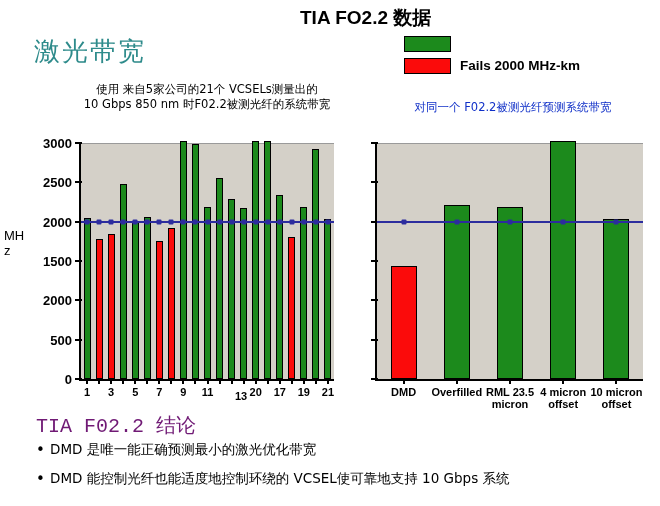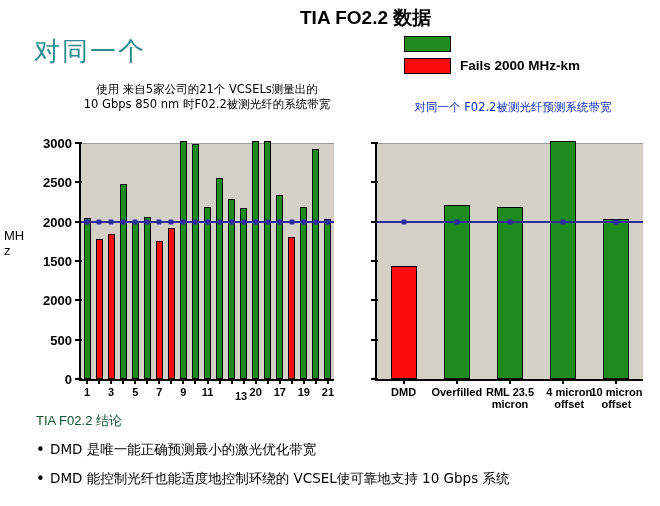--- a/index.html
+++ b/index.html
@@ -194,23 +194,23 @@
     line-height: 15px;
     color: #000;
     font-family: "Liberation Sans", sans-serif;
   }
 
   
   #conclusion-heading {
     position: absolute;
     left: 36px;
     top: 412px;
-    font-size: 13px;
-    color: #14532d;
-    font-family: Liberation Sans, sans-serif;
+    font-size: 20px;
+    color: #701a75;
+    font-family: Liberation Mono, monospace;
     white-space: nowrap;
   }
   .bullet-row {
     position: absolute;
     left: 36px;
     width: 610px;
     font-size: 13.5px;
     color: #000;
     font-family: "DejaVu Sans", sans-serif;
     white-space: nowrap;
@@ -224,21 +224,21 @@
     vertical-align: top;
   }
   .bullet-text { display: inline-block; }
 </style>
 </head>
 <body>
 
 <div class="slide">
 
   <div id="main-title">TIA FO2.2  数据</div>
-  <div id="deck-title">对同一个</div>
+  <div id="deck-title">激光带宽</div>
 
   <div id="legend">
     <div class="legend-row">
       <span class="legend-swatch" id="sw0" style="background: rgb(28, 138, 28);"></span>
     </div>
     <div class="legend-row">
       <span class="legend-swatch" id="sw1" style="background: rgb(251, 11, 11);"></span>
       <span class="legend-label">Fails 2000 MHz-km</span>
     </div>
   </div>
@@ -379,21 +379,21 @@
         <div class="xlabel multiline" style="left: 26.6px;">
           <div>DMD</div>
         </div>
         <div class="xlabel multiline" style="left: 79.8px;">
           <div>Overfilled</div>
         </div>
         <div class="xlabel multiline" style="left: 133px;">
           <div>RML 23.5</div>
           <div>micron</div>
         </div>
-        <div class="xlabel multiline" style="left: 186.2px; margin-left: 6px;">
+        <div class="xlabel multiline" style="left: 186.2px;">
           <div>4 micron</div>
           <div>offset</div>
         </div>
         <div class="xlabel multiline" style="left: 239.4px; text-align: center;">
           <div>10 micron</div>
           <div>offset</div>
         </div>
       </div>
   </div>
 

